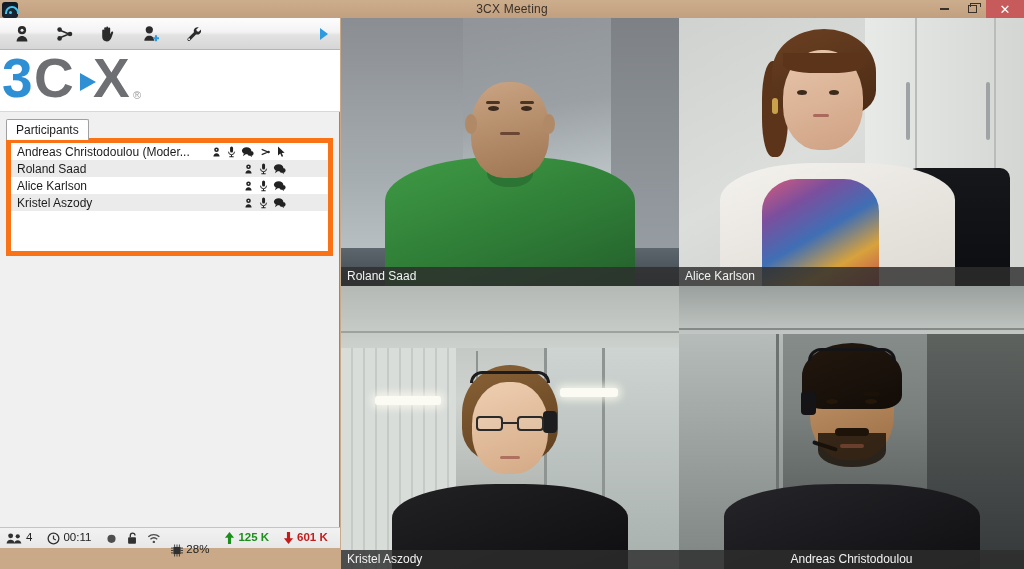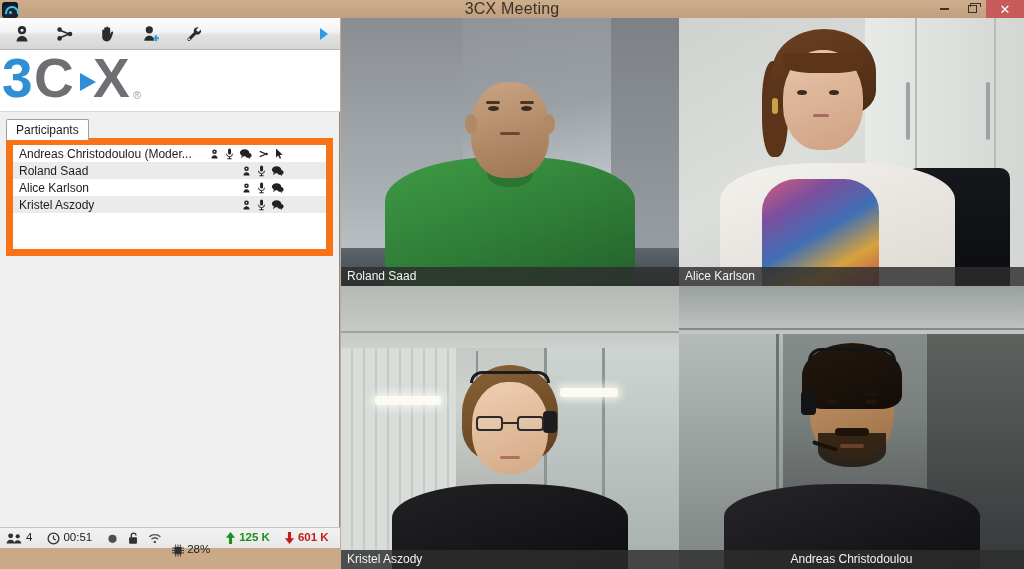--- a/index.html
+++ b/index.html
@@ -37,21 +37,21 @@
     border-radius: 7px 7px 0 0;
   }
   .app-icon::after {
     content: ""; position: absolute; left: 6.5px; top: 9.5px;
     width: 3px; height: 3px; border-radius: 50%; background: #3fc7f4;
   }
   .title-text {
     position: absolute; left: 0; right: 0; top: 0;
     height: 18px; line-height: 18px;
     text-align: center;
-    font-size: 16px; color: #3a3128;
+    font-size: 12px; color: #3a3128;
     letter-spacing: .2px;
     pointer-events: none;
   }
   .wincontrols {
     position: absolute; right: 0; top: 0;
     height: 18px; display: flex; align-items: stretch;
   }
   .winbtn {
     width: 28px; height: 18px;
     display: flex; align-items: center; justify-content: center;
@@ -114,21 +114,21 @@
     font-size: 12px; color: #1c1c1c;
     background: #e6e6e6;
     border: 1px solid #b0b0b0;
     border-bottom: none;
     border-radius: 2px 2px 0 0;
     margin-right: 1px;
   }
   .tab.active { background: #fff; border-color: #a0a0a0; position: relative; top: 1px; height:21px; line-height:20px;}
   .panel-box {
     background: #fff;
-    border: 7px solid #f97316;
+    border: 5px solid #f97316;
     height: 118px;
     margin-top: -1px;
     position: relative; z-index: 1;
     overflow: hidden;
   }
   .prow {
     display: flex; align-items: center;
     height: 17px;
     padding-left: 6px;
     font-size: 12px; color: #1c1c1c;
@@ -538,21 +538,21 @@
           <path d="M10.6 14.6c0-2.6 2-4.4 4.6-4.4s4.6 1.8 4.6 4.4z" fill="#303030"></path>
         </svg>
         <span class="st-text">4</span>
       </span>
 
       <span class="st-item" style="margin-left:15px;">
         <svg width="13" height="13" viewBox="0 0 16 16">
           <circle cx="8" cy="8" r="6.6" fill="none" stroke="#303030" stroke-width="1.6"></circle>
           <path d="M8 4.2V8.2 L10.8 9.8" stroke="#303030" stroke-width="1.5" fill="none"></path>
         </svg>
-        <span class="st-text">00:51</span>
+        <span class="st-text">00:11</span>
       </span>
 
       <span class="st-item" style="margin-left:14px;">
         <svg width="13" height="13" viewBox="0 0 16 16">
           <circle cx="8" cy="8.4" r="5" fill="#4e4e4e"></circle>
         </svg>
       </span>
 
       <span class="st-item" style="margin-left:9px;">
         <svg width="11" height="14" viewBox="0 0 14 17">

